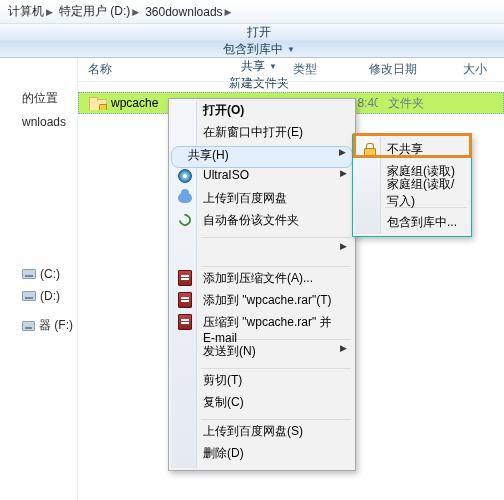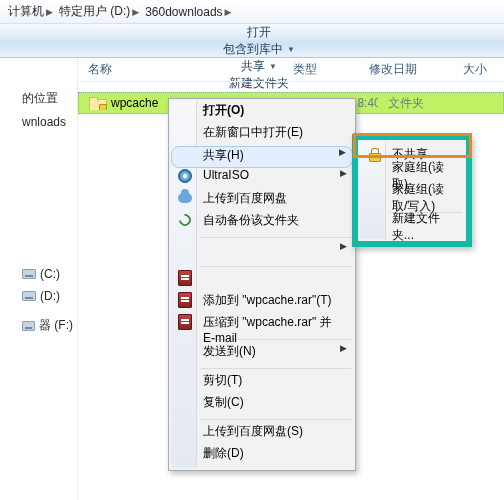--- a/index.html
+++ b/index.html
@@ -45,28 +45,28 @@
 .folder-icon::after { content:""; position:absolute; left:0; top:0; width:7px; height:3px; background:#ffe9a8; border:1px solid #d9b853; border-bottom:none; border-radius:1px 1px 0 0; }
 .lock-badge { position:absolute; right:-2px; bottom:-2px; width:8px; height:8px; background:#f6c94a; border:1px solid #b78a12; border-radius:1px; }
 
 .ctx {
   position: absolute; left: 168px; top: 98px; width: 188px;
   background: #f2f2f2; border: 1px solid #a7abb0; box-shadow: 2px 3px 6px rgba(0,0,0,.25);
   padding: 3px 2px;
 }
 .ctx .gutter { position:absolute; left:2px; top:2px; bottom:2px; width:26px; background: linear-gradient(#f5f7fb,#e5eaf1); border-right:1px solid #d7dce2; }
 .ctx-item { position:relative; height:22px; display:flex; align-items:flex-start; padding-left:32px; padding-right:18px; cursor:default; }
-.ctx-item:hover, .ctx-item.hover { background: #e3efff; border:1px solid #a9cdf2; border-radius:8px; height:22px; padding-left:31px; padding-right:17px; }
+.ctx-item:hover, .ctx-item.hover { background: #e3efff; border:1px solid #a9cdf2; border-radius:8px; height:22px; padding-left:16px; padding-right:17px; }
 .ctx-sep { height:1px; margin:3px 2px 3px 30px; background:#d7dce2; }
 .ctx-arrow { position:absolute; right:6px; font-size:9px; color:#3a3a3a; }
 .ctx-icn { position:absolute; left:6px; width:16px; height:16px; display:flex; align-items:center; justify-content:center; }
 
 .submenu {
   position: absolute; left: 352px; top: 134px; width: 120px;
-  background: #f2f2f2; border: 6px solid #14b8a6; box-shadow: 2px 3px 6px rgba(0,0,0,.25);
+  background: #f2f2f2; border: 1px solid #14b8a6; box-shadow: 2px 3px 6px rgba(0,0,0,.25);
   padding: 3px 2px;
 }
 .submenu .gutter { position:absolute; left:2px; top:2px; bottom:2px; width:26px; background: linear-gradient(#f5f7fb,#e5eaf1); border-right:1px solid #d7dce2; }
 .sub-item { position:relative; height:22px; display:flex; align-items:center; padding-left:32px; padding-right:8px; cursor:default; }
 .sub-sep { height:1px; margin:3px 2px 3px 30px; background:#d7dce2; }
 .highlight-box { position:absolute; border:3px solid #e08a2a; pointer-events:none; }
 .lock-mini { width:10px; height:12px; position:relative; }
 .lock-mini::before { content:""; position:absolute; left:2px; top:0; width:6px; height:5px; border:1px solid #b78a12; border-bottom:none; border-radius:3px 3px 0 0; }
 .lock-mini::after { content:""; position:absolute; left:0; top:5px; width:10px; height:7px; background:#f6c94a; border:1px solid #b78a12; border-radius:1px; }
 
@@ -189,20 +189,21 @@
     </div>
   <div class="ctx-sep"></div>
   <div class="ctx-item">
       <span class="ctx-arrow">▶</span>
     </div>
   <div class="ctx-sep"></div>
   <div class="ctx-item">
       <span class="ctx-icn">
         <span class="ico-rar"></span>
       </span>
+      <span>添加到压缩文件(A)...</span>
     </div>
   <div class="ctx-item">
       <span class="ctx-icn">
         <span class="ico-rar"></span>
       </span>
       <span>添加到 "wpcache.rar"(T)</span>
     </div>
   <div class="ctx-item">
       <span class="ctx-icn">
         <span class="ico-rar"></span>
@@ -240,17 +241,17 @@
       <span>不共享</span>
     </div>
   <div class="sub-item">
       <span>家庭组(读取)</span>
     </div>
   <div class="sub-item">
       <span>家庭组(读取/写入)</span>
     </div>
   <div class="sub-sep"></div>
   <div class="sub-item">
-      <span>新建文件夹...</span>
+      <span>包含到库中...</span>
     </div>
 </div>
 
 <div class="highlight-box" style="left:353px; top:133px; width:119px; height:25px;"></div>
 
 </body></html>

